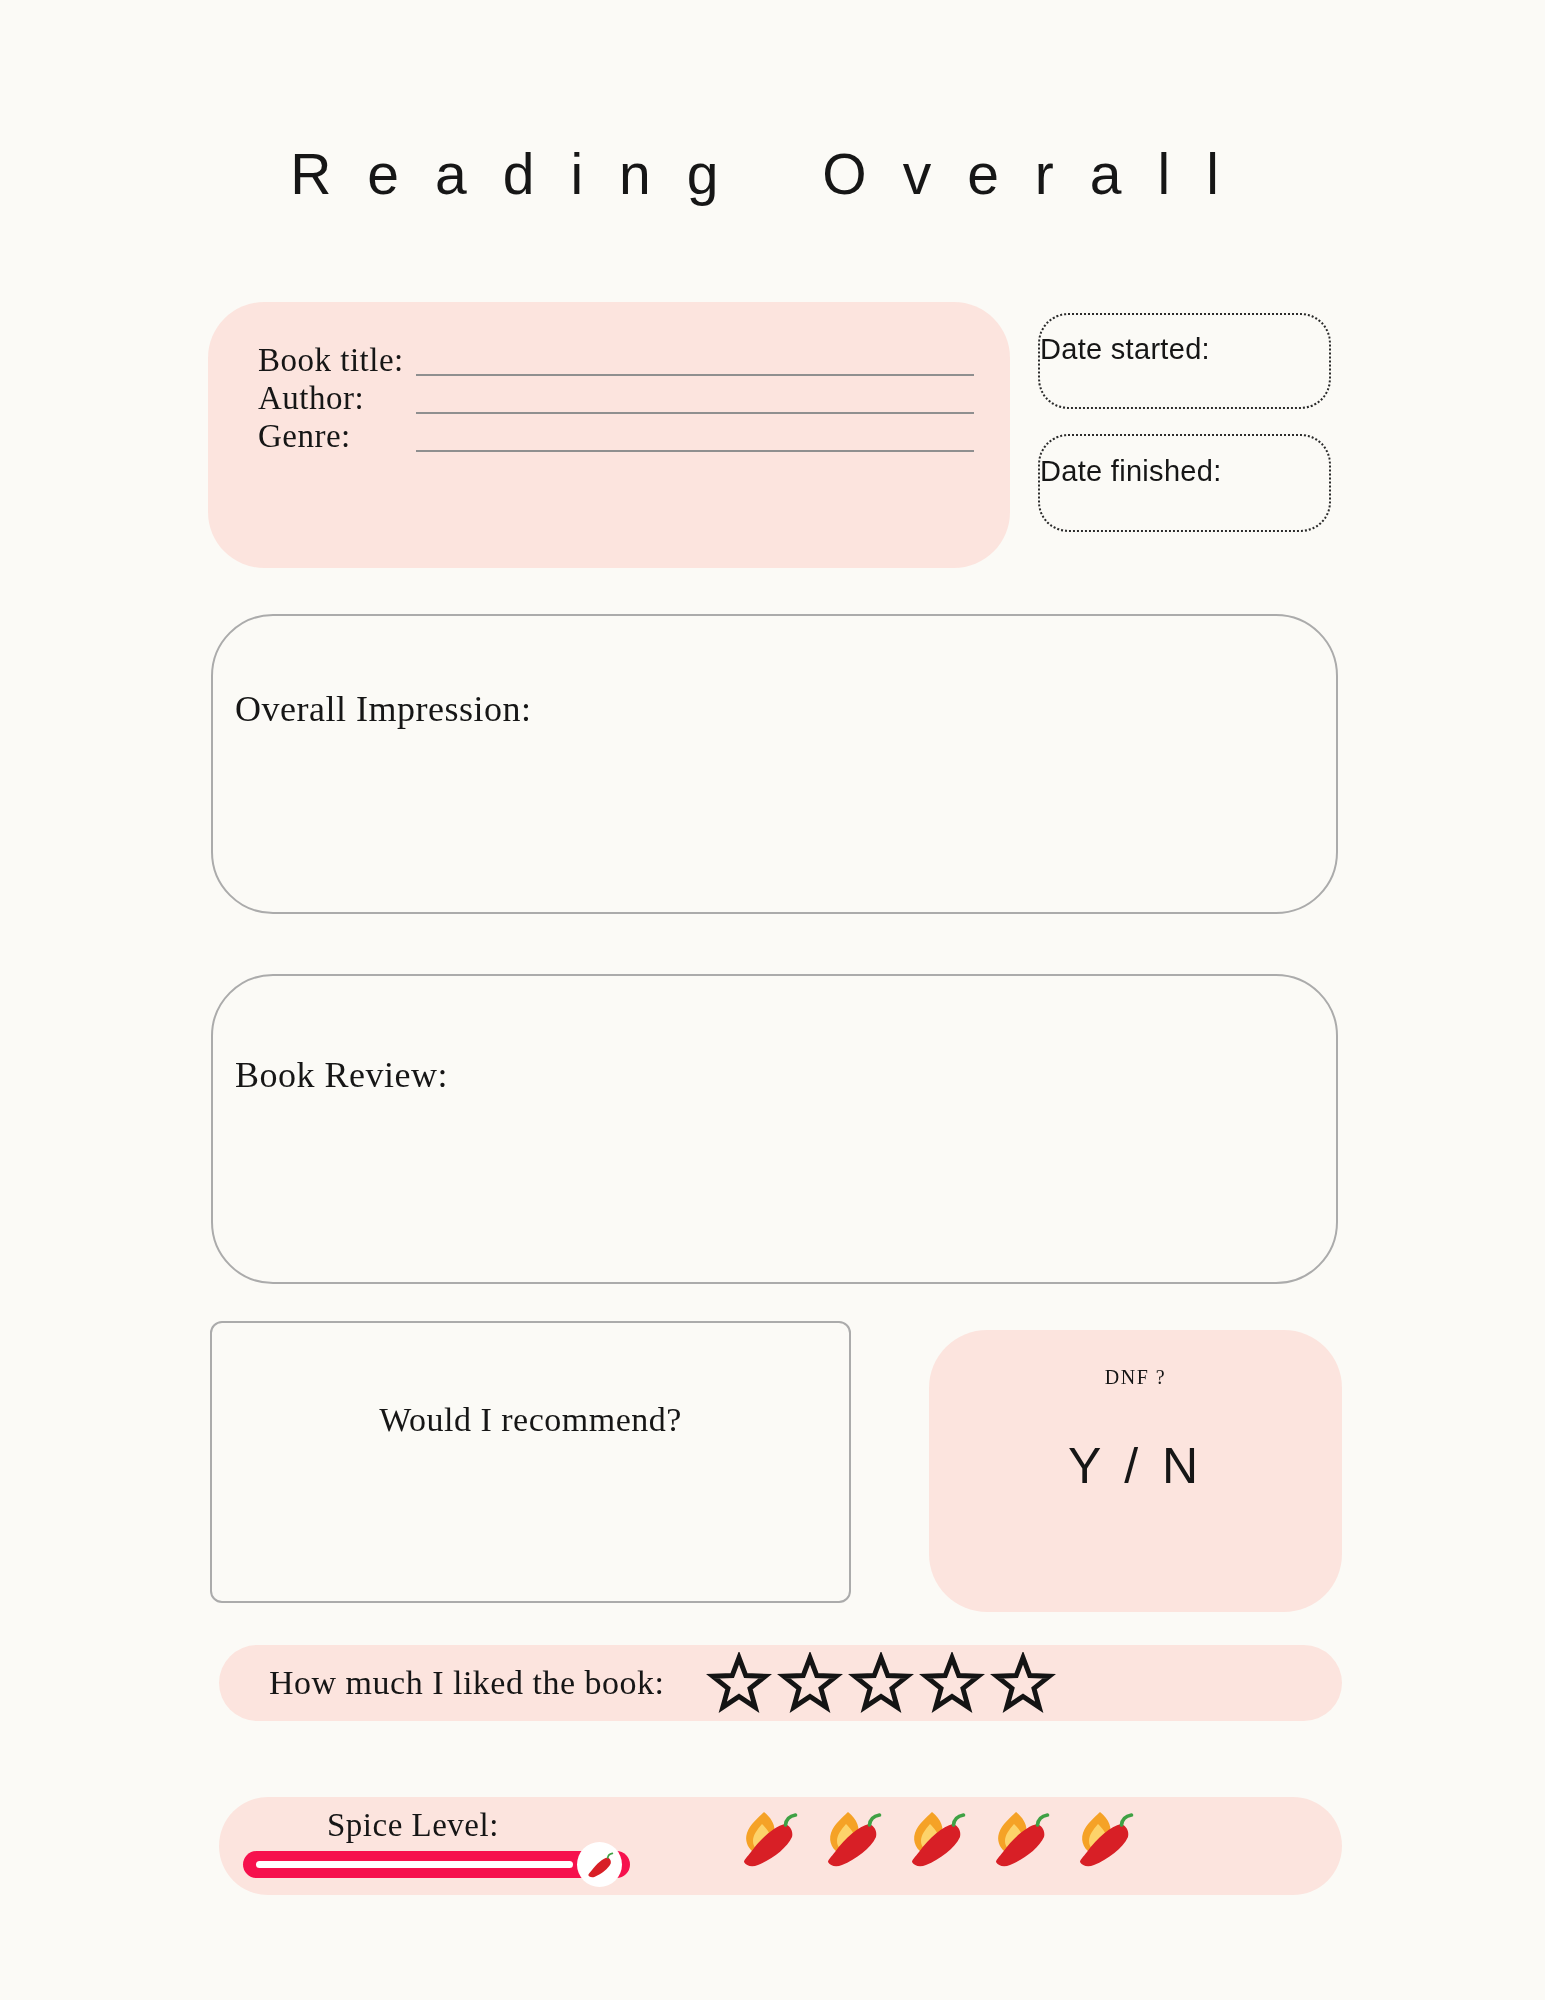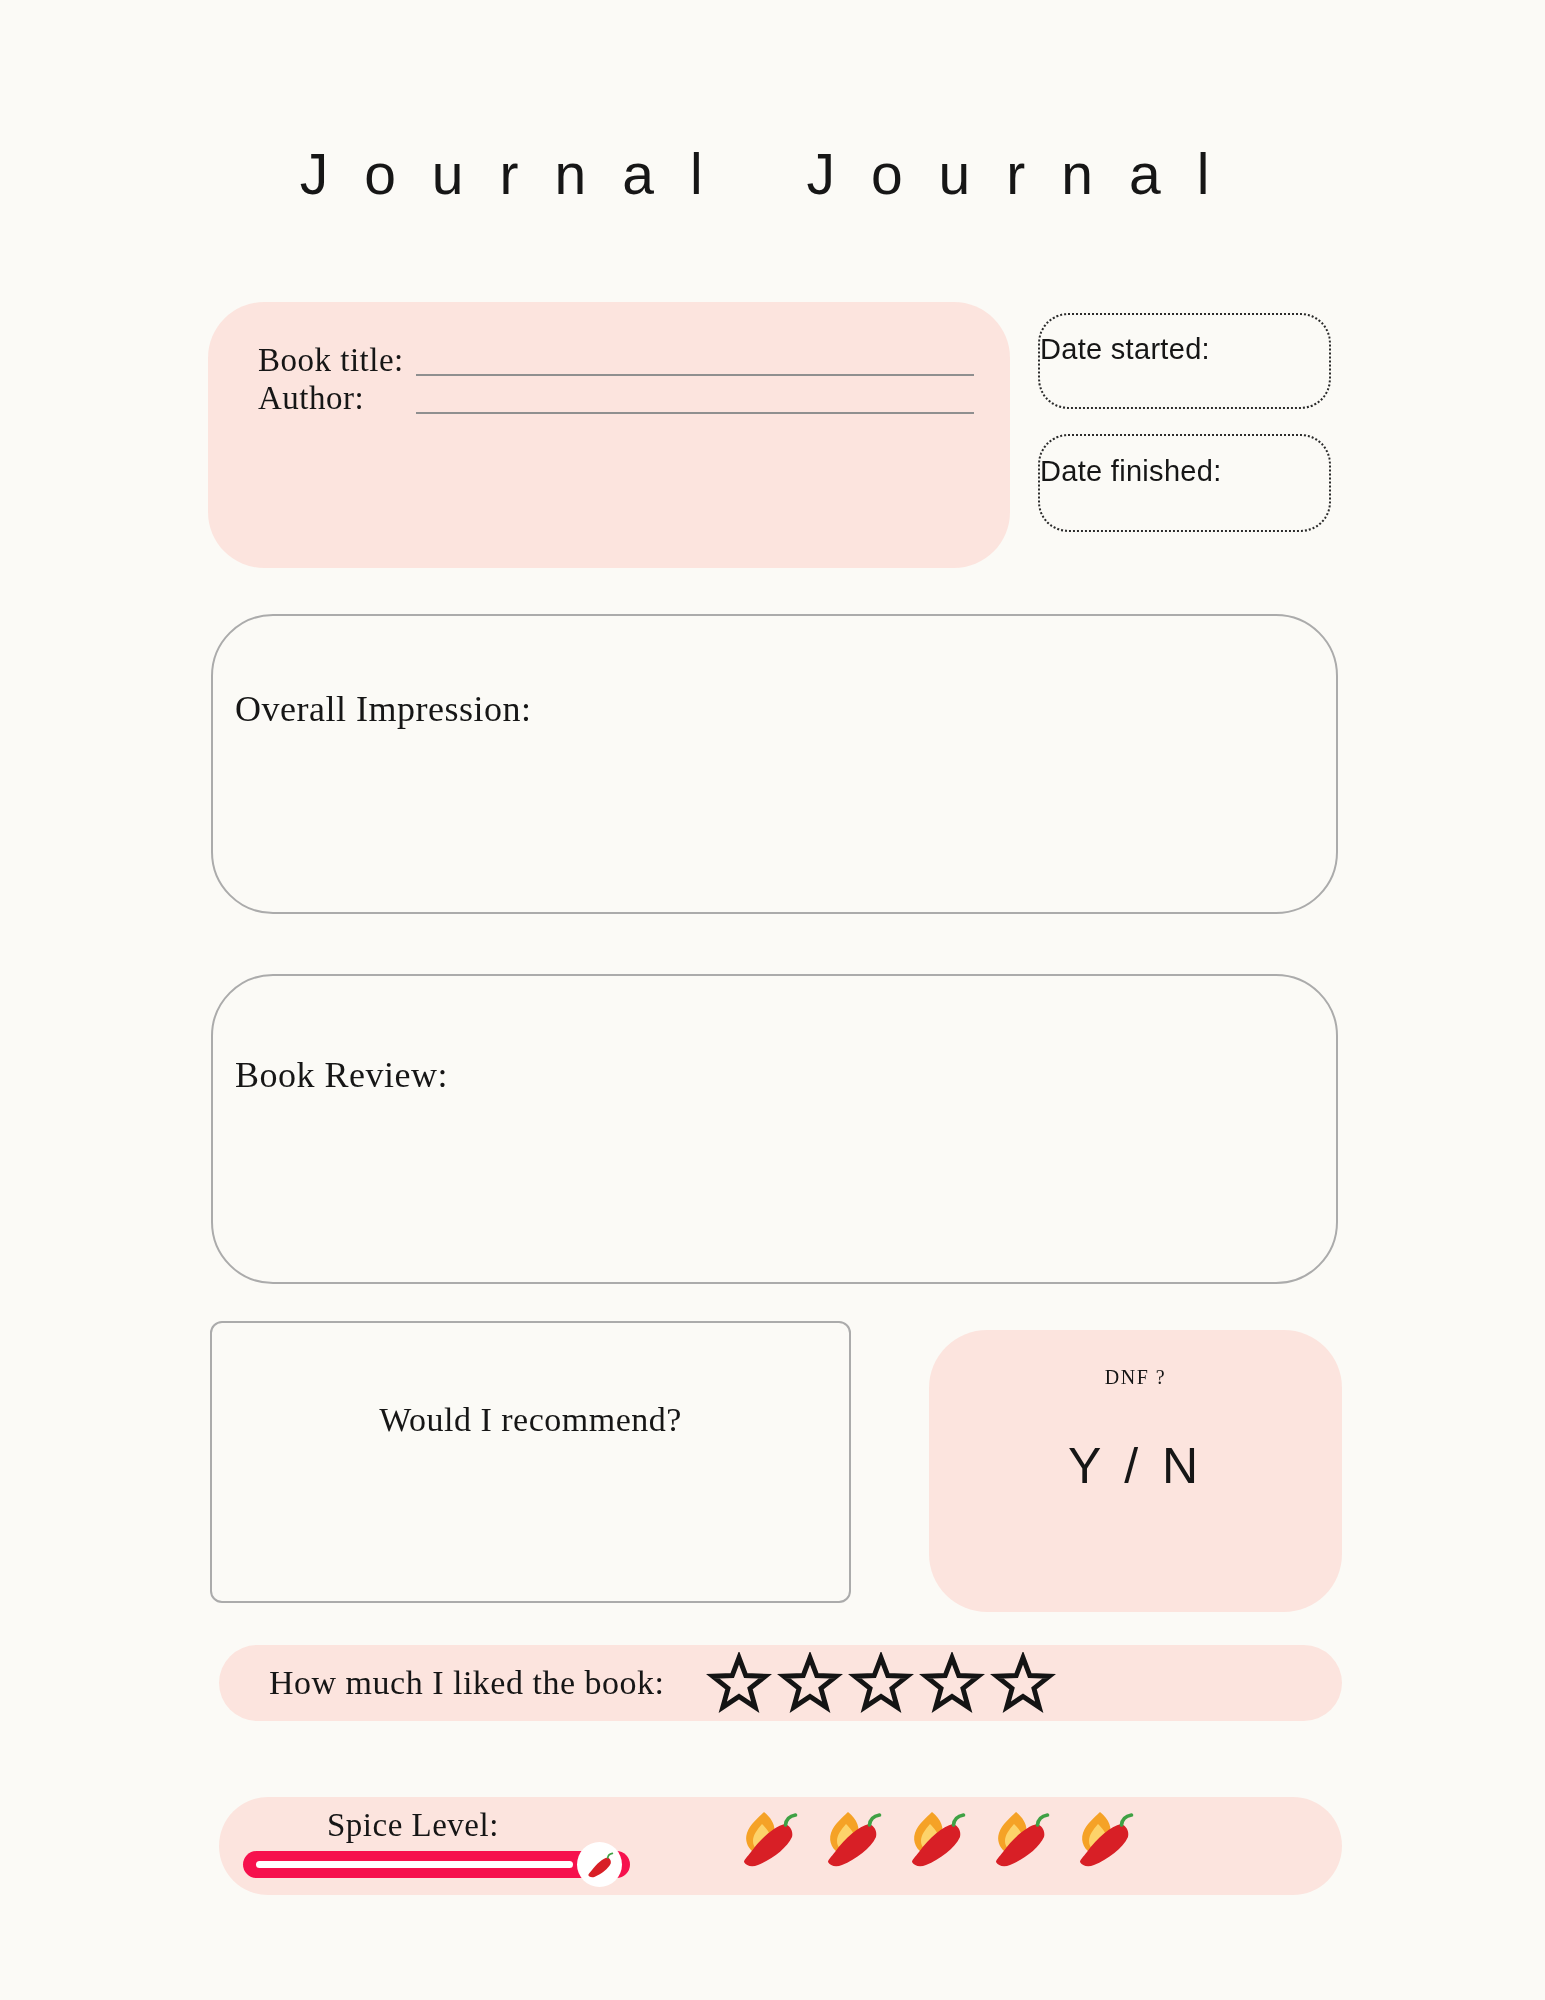--- a/index.html
+++ b/index.html
@@ -99,29 +99,33 @@
   <symbol id="sym-flame-chili" viewBox="0 0 64 60">
     <path d="M27,2 C21,8 13,14 10,23 C7,32 12,41 20,44 C17,38 18,32 23,28 C22,35 26,41 33,43 C31,37 32,31 36,26 C40,19 36,9 27,2 Z" fill="var(--flame-orange,#f5a226)"></path>
     <path d="M25,14 C20,20 16,25 16,31 C16,37 20,41 25,42 C24,37 26,33 29,30 C29,35 32,38 35,38 C36,32 34,26 31,21 C29,18 27,16 25,14 Z" fill="var(--flame-yellow,#fdd36a)"></path>
     <path d="M48,14 C38,16 24,28 14,42 C10,47 7,50 7,52 C9,56 15,57.5 21,55 C35,49.5 50,38 55,27 C56.5,21 53,15.5 48,14 Z" fill="var(--chili-red,#d81f26)"></path>
     <path d="M48.5,15 C49,9.5 53,6 58.5,5" stroke="var(--stem-green,#3fa144)" stroke-width="3.6" fill="none" stroke-linecap="round"></path>
   </symbol>
 </svg>
 
 <div class="page">
 
-  <h1 class="title">Journal Journal</h1>
+  <h1 class="title">Reading Overall</h1>
 
   <section class="info-box">
     <div class="info-row">
       <span class="serif label">Book title:</span>
       <span class="fill-line"></span>
     </div>
     <div class="info-row">
       <span class="serif label">Author:</span>
+      <span class="fill-line"></span>
+    </div>
+    <div class="info-row">
+      <span class="serif label">Genre:</span>
       <span class="fill-line"></span>
     </div>
   </section>
 
   <div class="date-box date-started">
     <span>Date started:</span>
   </div>
   <div class="date-box date-finished">
     <span>Date finished:</span>
   </div>

